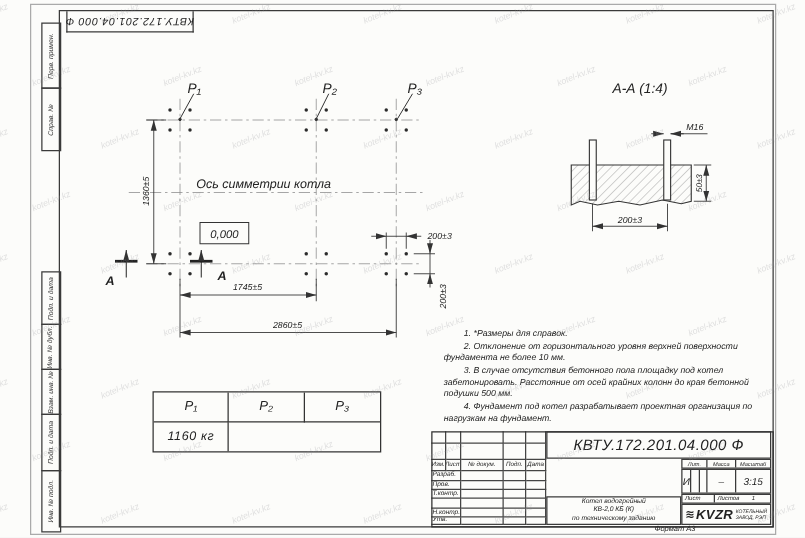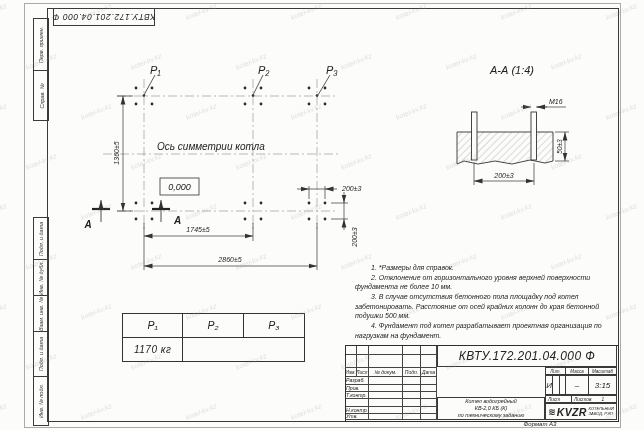--- a/index.html
+++ b/index.html
@@ -217,21 +217,21 @@
     <p>1. *Размеры для справок.</p>
     <p>2. Отклонение от горизонтального уровня верхней поверхности фундамента не более 10 мм.</p>
     <p>3. В случае отсутствия бетонного пола площадку под котел забетонировать. Расстояние от осей крайних колонн до края бетонной подушки 500 мм.</p>
     <p>4. Фундамент под котел разрабатывает проектная организация по нагрузкам на фундамент.</p>
   </div>
 
   <div class="abs" id="load-table">
     <div class="lt-h">Р₁</div>
     <div class="lt-h">Р₂</div>
     <div class="lt-h">Р₃</div>
-    <div class="lt-v">1170 кг</div>
+    <div class="lt-v">1160 кг</div>
   </div>
 
   <div class="abs" id="tb-left">
     <div></div>
       <div></div>
       <div></div>
       <div></div>
       <div></div>
     <div></div>
       <div></div>

